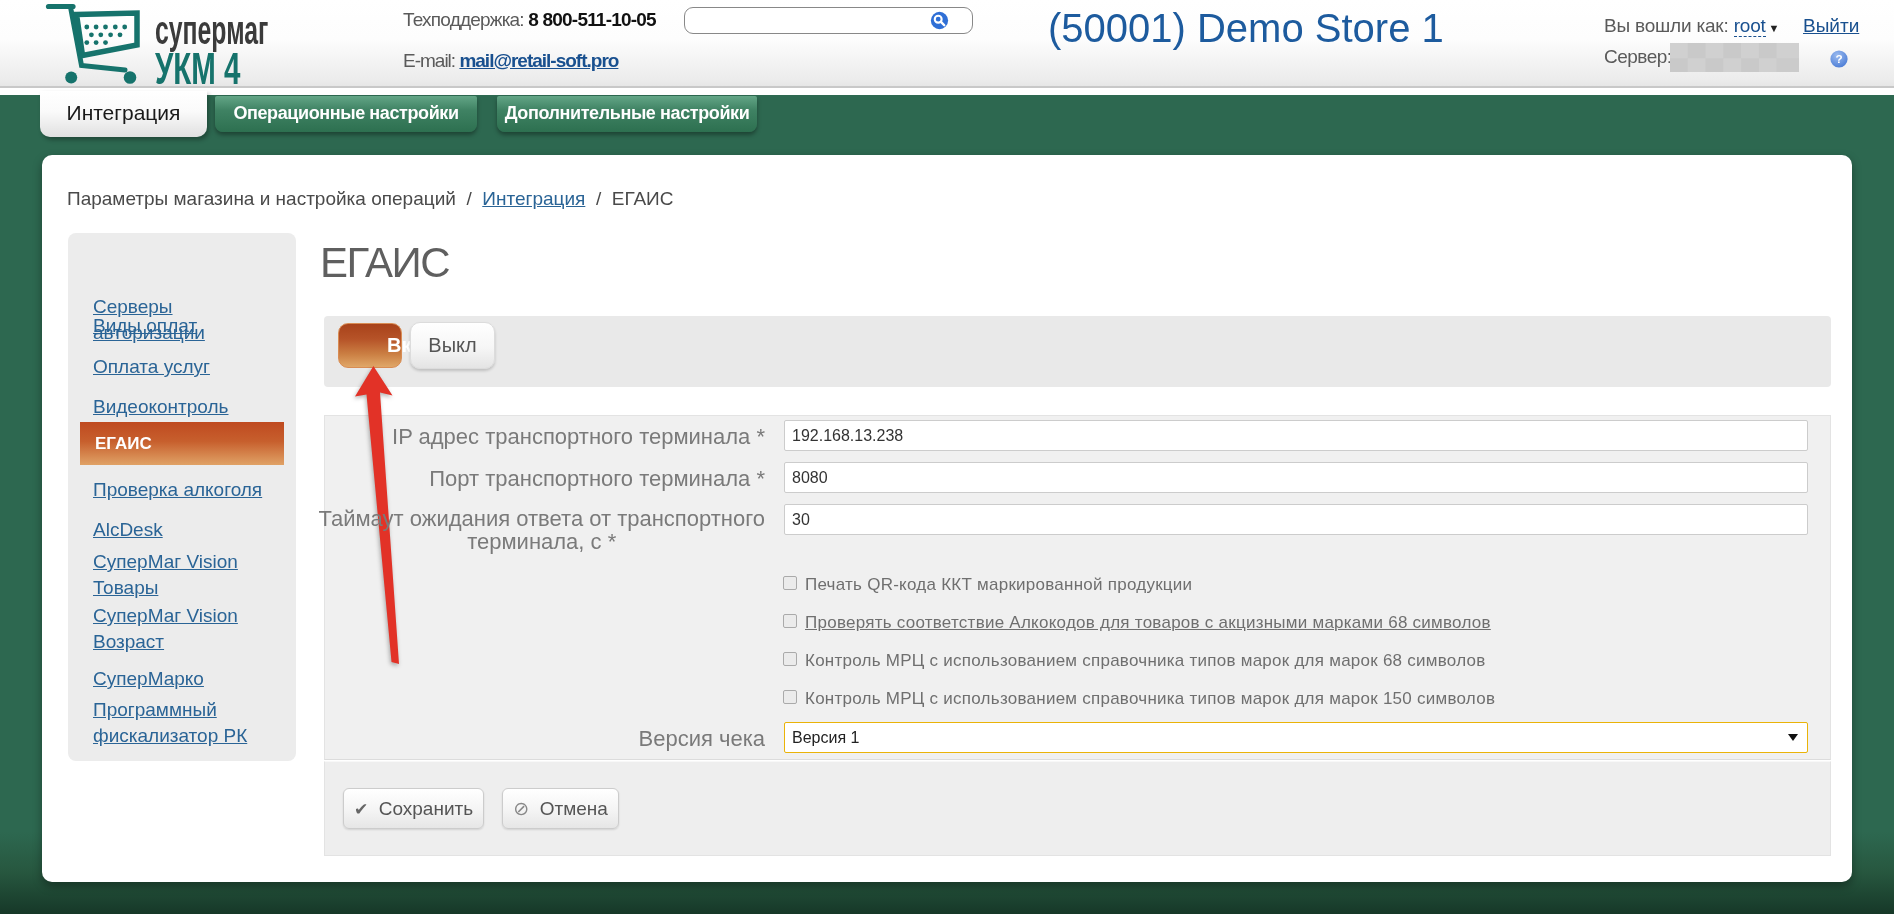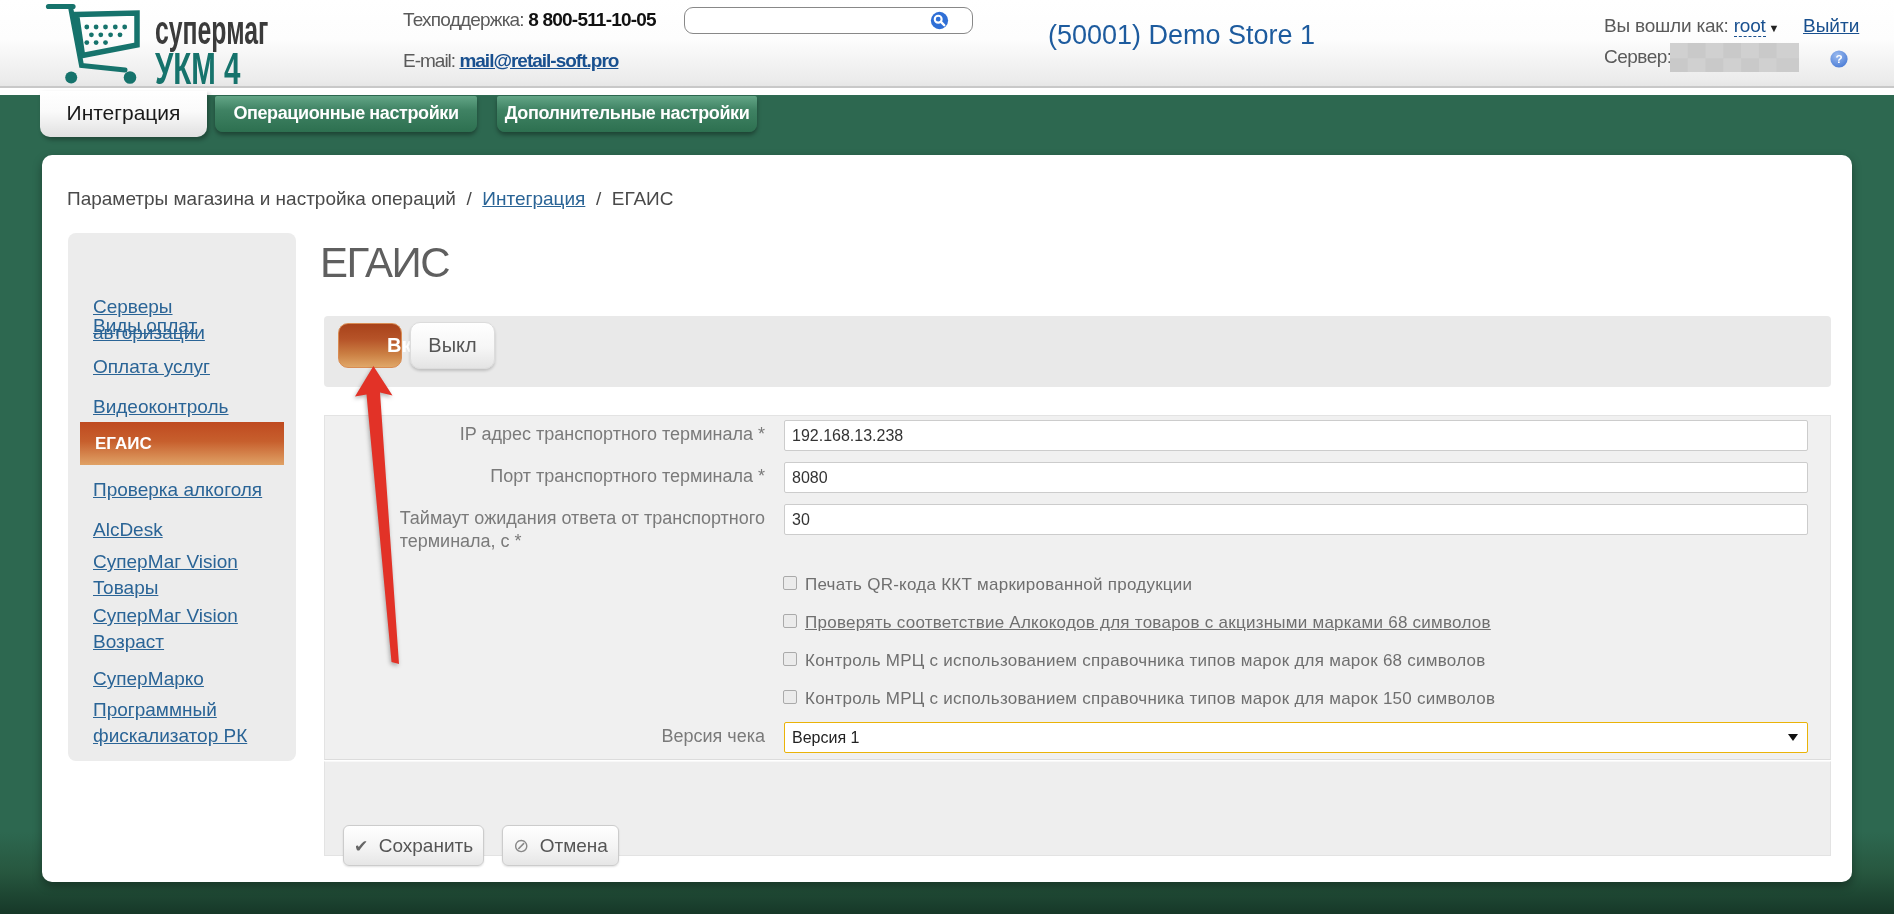--- a/index.html
+++ b/index.html
@@ -54,35 +54,35 @@
     color:#fff; font-weight:bold; font-size:20px; text-align:center; line-height:43px;padding-left:48px; }
   #btn-off { left:410px; top:322px; width:85px; height:47px; border-radius:10px;
     background:linear-gradient(180deg,#ffffff 0%,#f6f6f6 55%,#e4e4e4 100%);
     border:1px solid #dcdcdc; box-shadow:0 2px 3px rgba(0,0,0,0.18);
     color:#555; font-size:20px; text-align:center; line-height:45px; }
 
   
   #formarea { left:324px; top:415px; width:1507px; height:345px; background:#f0f0f0; border:1px solid #e3e3e3; border-bottom:1px solid #dcdcdc; }
   #btnbar { left:324px; top:761px; width:1507px; height:95px; background:#eeeeee; border:1px solid #e3e3e3; border-top:1px solid #f8f8f8; }
 
-  .flabel { color:#7a7a7a; font-size:18px; text-align:left; right:1129px; }
+  .flabel { color:#7a7a7a; font-size:22px; text-align:center; right:1129px; }
   .finput { left:784px; width:1024px; height:31px; background:#fff; border:1px solid #ccc; border-radius:2px;
     font-size:16px; color:#333; padding-left:7px; line-height:29px; }
   .cb { left:783px; width:14px; height:14px; background:#ebebeb; border:1px solid #aaa; border-radius:2px; }
   .cblabel { left:805px; color:#6f6f6f; font-size:17px; letter-spacing:0.25px; }
 
   #select { left:784px; top:722px; width:1024px; height:31px; background:#fff; border:1px solid #eab308; border-radius:2px;
     font-size:16px; color:#222; padding-left:7px; line-height:29px; }
   #select .arr { position:absolute; right:9px; top:11px; width:0; height:0;
     border-left:5px solid transparent; border-right:5px solid transparent; border-top:7px solid #111; }
 
   .wbtn { top:788px; height:41px; border-radius:6px; border:1px solid #ccc;
     background:linear-gradient(180deg,#ffffff 0%,#f4f4f4 55%,#e6e6e6 100%);
     box-shadow:0 1px 2px rgba(0,0,0,0.12);
-    color:#555; font-size:19px; text-align:center; line-height:39px;margin-top:37px; }
+    color:#555; font-size:19px; text-align:center; line-height:39px; }
 </style>
 </head>
 <body>
   <div id="header" class="abs"></div>
   <div id="greenband" class="abs"></div>
   <div id="whitestrip" class="abs"></div>
 
   <svg class="abs" style="left:40px; top:0px;" width="120" height="95" viewBox="0 0 120 95">
     <g fill="none" stroke="#16736c">
       <path d="M8.5,6.5 L33,6.5" stroke-width="5.2" stroke-linecap="round"></path>
@@ -112,21 +112,21 @@
   <div class="abs gray-txt" style="left:403px; top:9px; font-size:19px; letter-spacing:-0.8px;">Техподдержка: <span style="color:#111; font-weight:bold;">8 800-511-10-05</span></div>
   <div class="abs gray-txt" style="left:403px; top:50px; font-size:19px; letter-spacing:-1px;">E-mail: <a class="blue-link" style="font-weight:bold;" href="#">mail@retail-soft.pro</a></div>
 
   <div class="abs" style="left:684px; top:7px; width:289px; height:27px; background:#fff; border:1px solid #888; border-radius:9px;"></div>
   <svg class="abs" style="left:930px; top:11px;" width="19" height="19" viewBox="0 0 22 22">
     <circle cx="11" cy="11" r="10" fill="#2f6fd6"></circle>
     <circle cx="9.5" cy="9.5" r="4" fill="none" stroke="#fff" stroke-width="2.4"></circle>
     <line x1="12.7" y1="12.7" x2="16.5" y2="16.5" stroke="#fff" stroke-width="2.8" stroke-linecap="round"></line>
   </svg>
 
-  <div class="abs" style="left:1048px; top:20px; font-size:27px; white-space:nowrap; color:#1d5b9e;">(50001) Demo Store 1</div>
+  <div class="abs" style="left:1048px; top:6px; font-size:40px; white-space:nowrap; color:#1d5b9e;">(50001) Demo Store 1</div>
 
   <div class="abs gray-txt" style="left:1604px; top:15px; font-size:19px; letter-spacing:-0.2px;">Вы вошли как: <a class="blue-link" style="text-decoration:none; border-bottom:1px dashed #19508f;" href="#">root</a><span style="color:#222; font-size:11px;">&nbsp;▼</span></div>
   <div class="abs" style="left:1803px; top:15px; font-size:19px;"><a class="blue-link" href="#">Выйти</a></div>
   <div class="abs gray-txt" style="left:1604px; top:46px; font-size:19px; letter-spacing:-0.5px;">Сервер:</div>
   <svg class="abs" style="left:1670px; top:43px;" width="129" height="29" viewBox="0 0 116 30" preserveAspectRatio="none">
     <rect width="116" height="30" fill="#cdcdcd"></rect>
     <rect x="0" y="0" width="16" height="16" fill="#d0d0d0"></rect>
     <rect x="16" y="0" width="16" height="16" fill="#c9c9c9"></rect>
     <rect x="32" y="0" width="16" height="16" fill="#d0d0d0"></rect>
     <rect x="48" y="0" width="16" height="16" fill="#c9c9c9"></rect>

